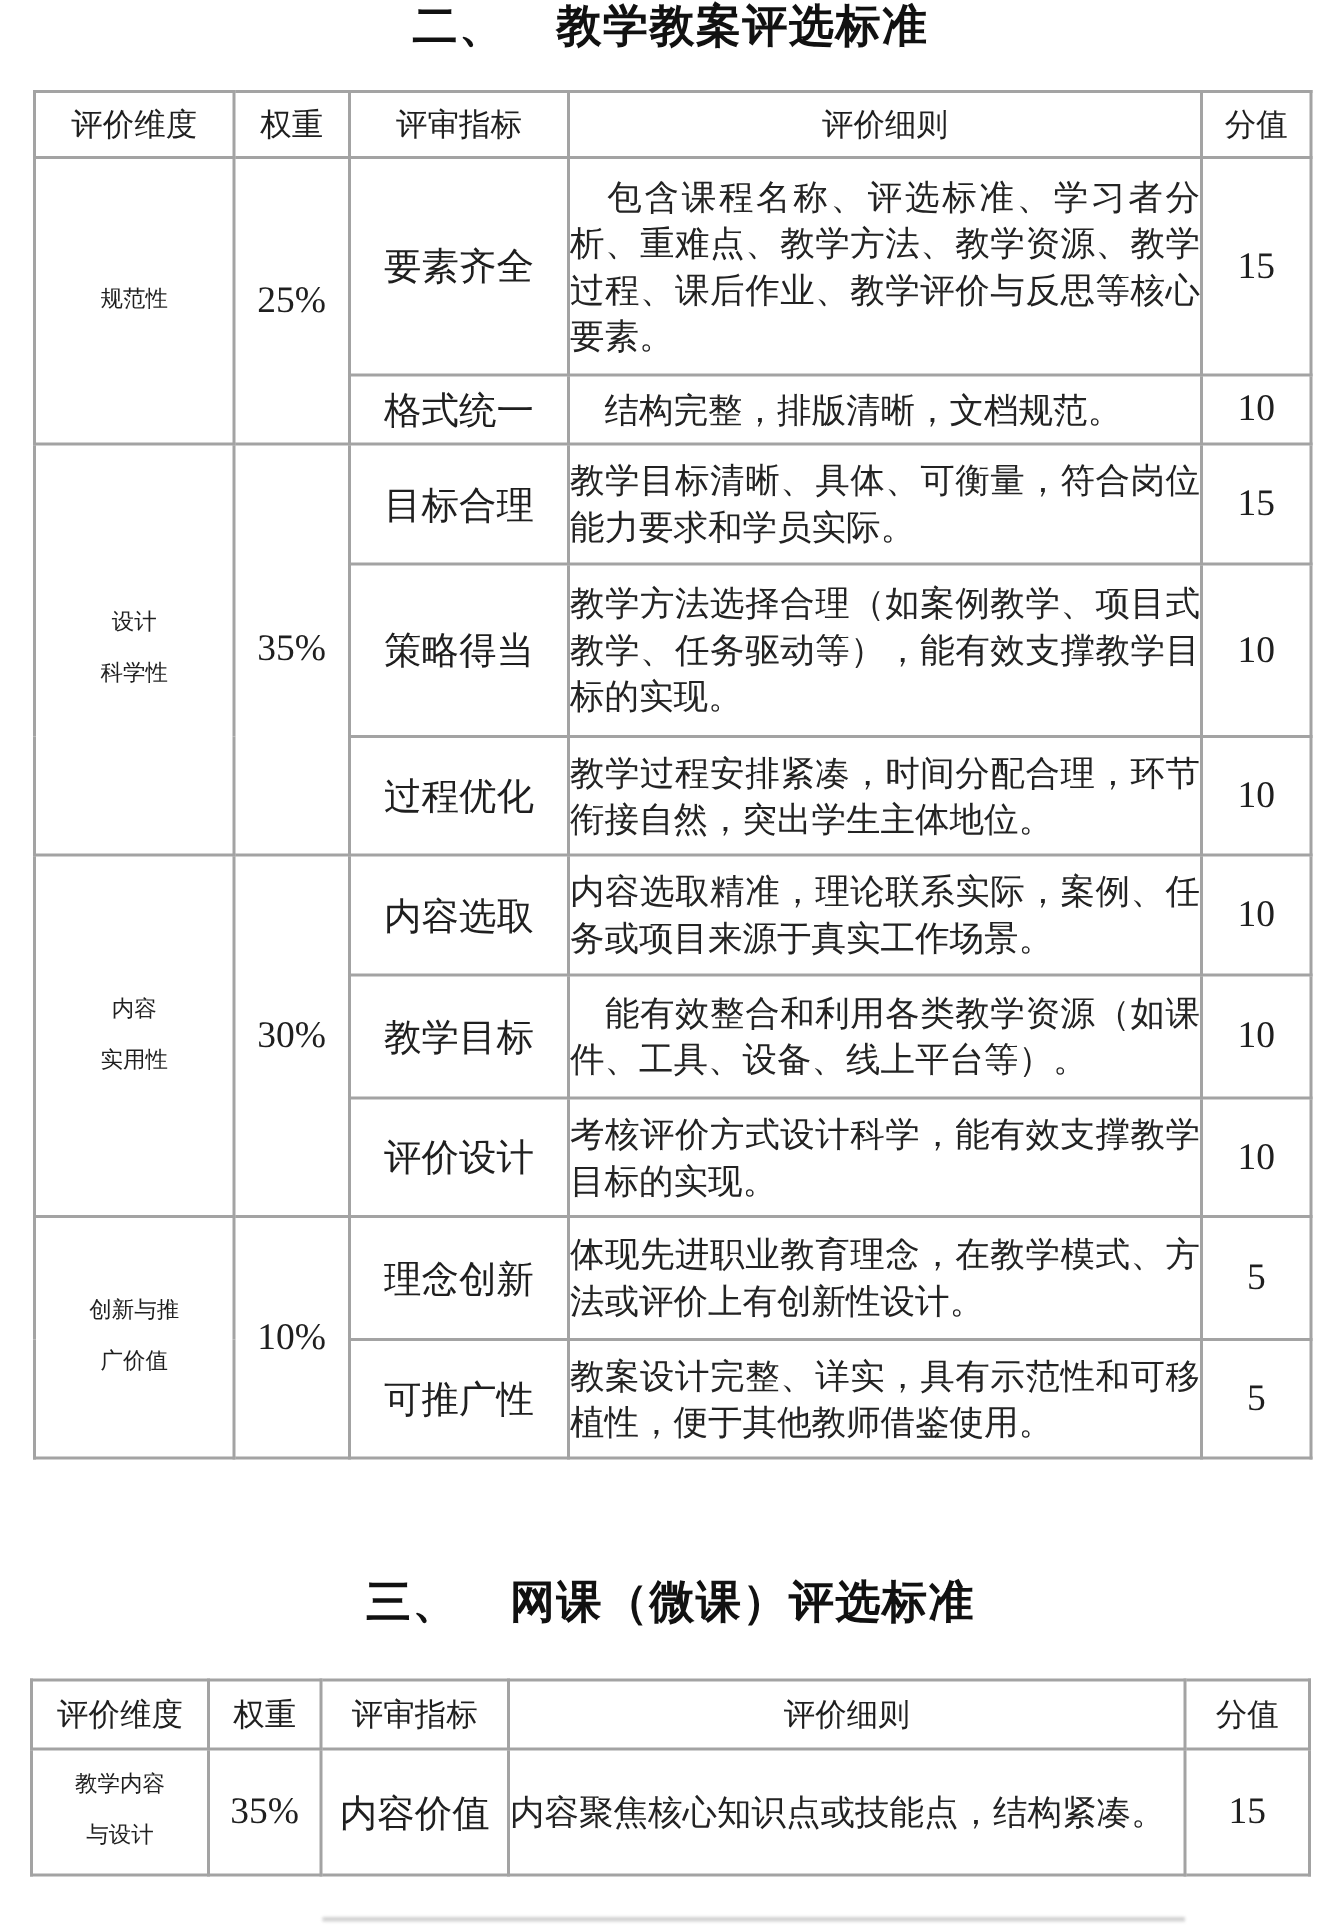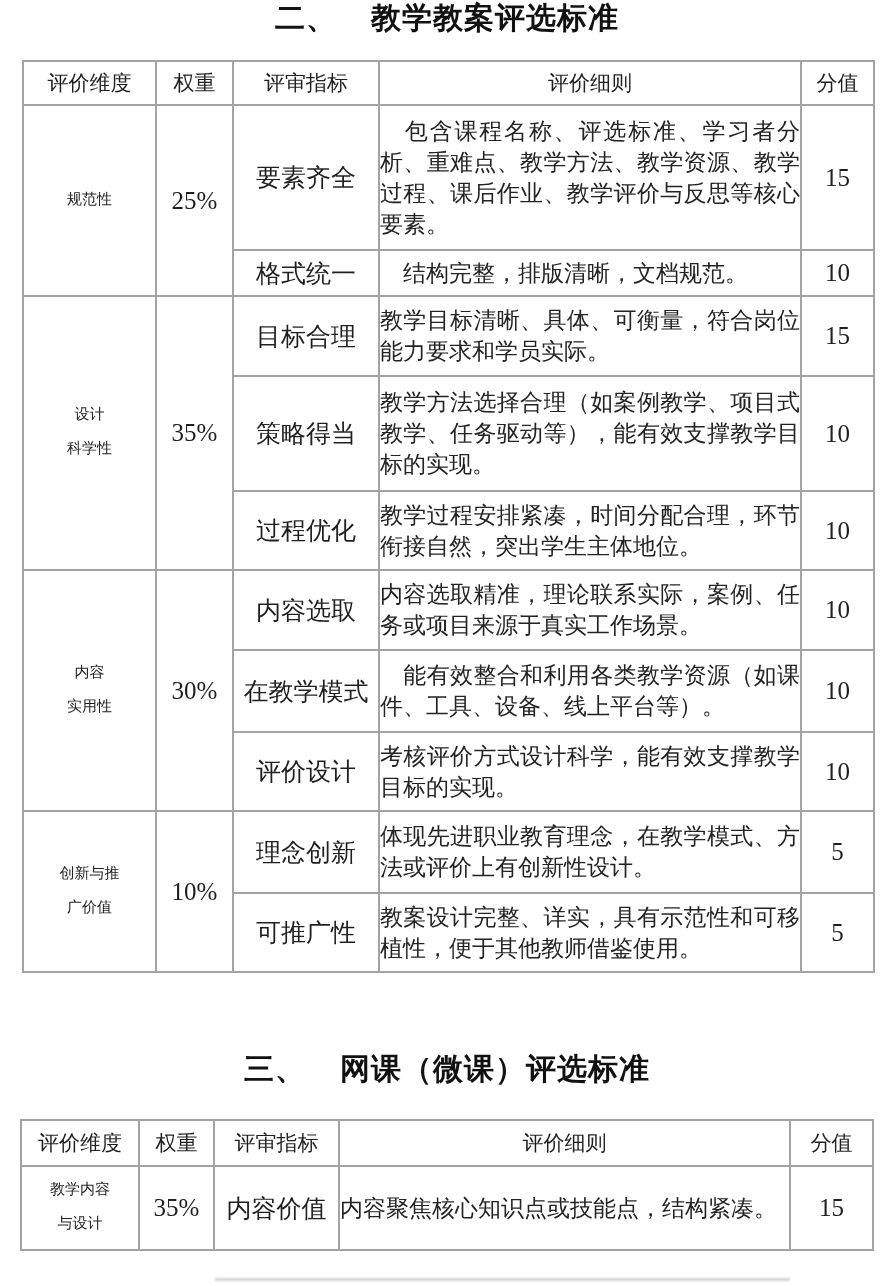--- a/index.html
+++ b/index.html
@@ -140,21 +140,21 @@
 
       <tr class="r6">
         <td class="c-dim" rowspan="3">内容
 实用性</td>
         <td class="c-weight" rowspan="3">30%</td>
         <td class="c-ind">内容选取</td>
         <td class="c-det">内容选取精准，理论联系实际，案例、任务或项目来源于真实工作场景。</td>
         <td class="c-score">10</td>
       </tr>
       <tr class="r7">
-        <td class="c-ind">在教学模式</td>
+        <td class="c-ind">教学目标</td>
         <td class="c-det">　能有效整合和利用各类教学资源（如课件、工具、设备、线上平台等）。</td>
         <td class="c-score">10</td>
       </tr>
       <tr class="r8">
         <td class="c-ind">评价设计</td>
         <td class="c-det">考核评价方式设计科学，能有效支撑教学目标的实现。</td>
         <td class="c-score">10</td>
       </tr>
 
       <tr class="r9">

